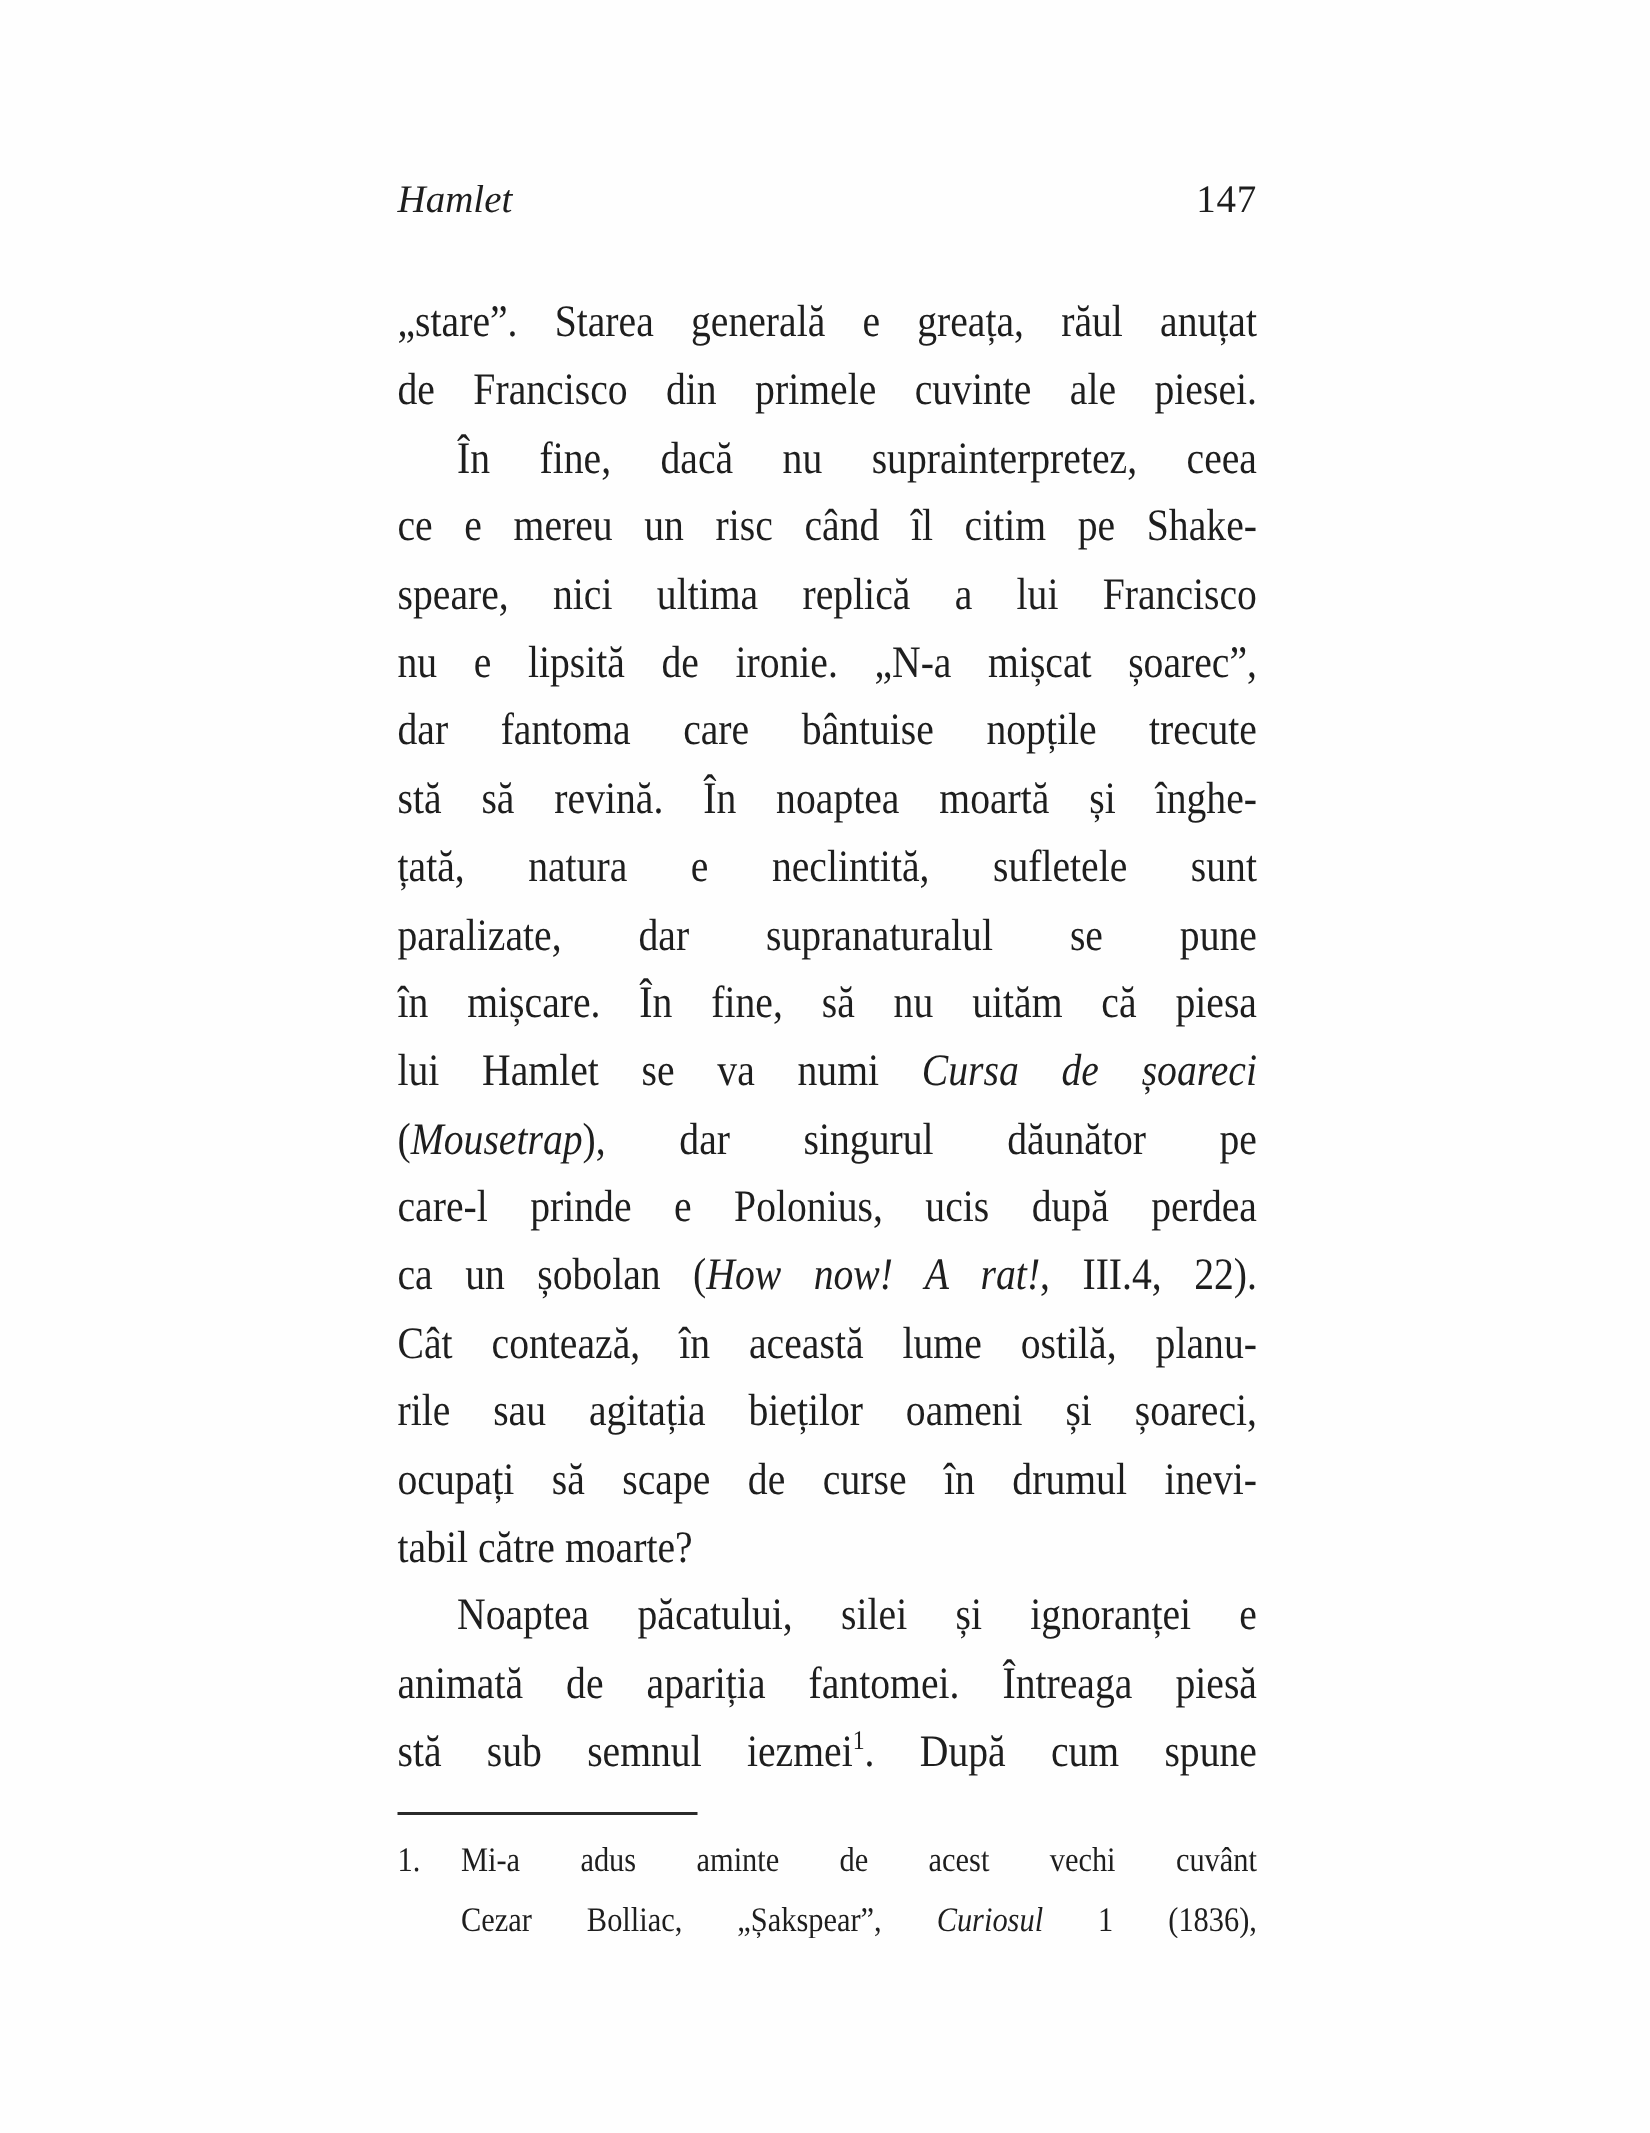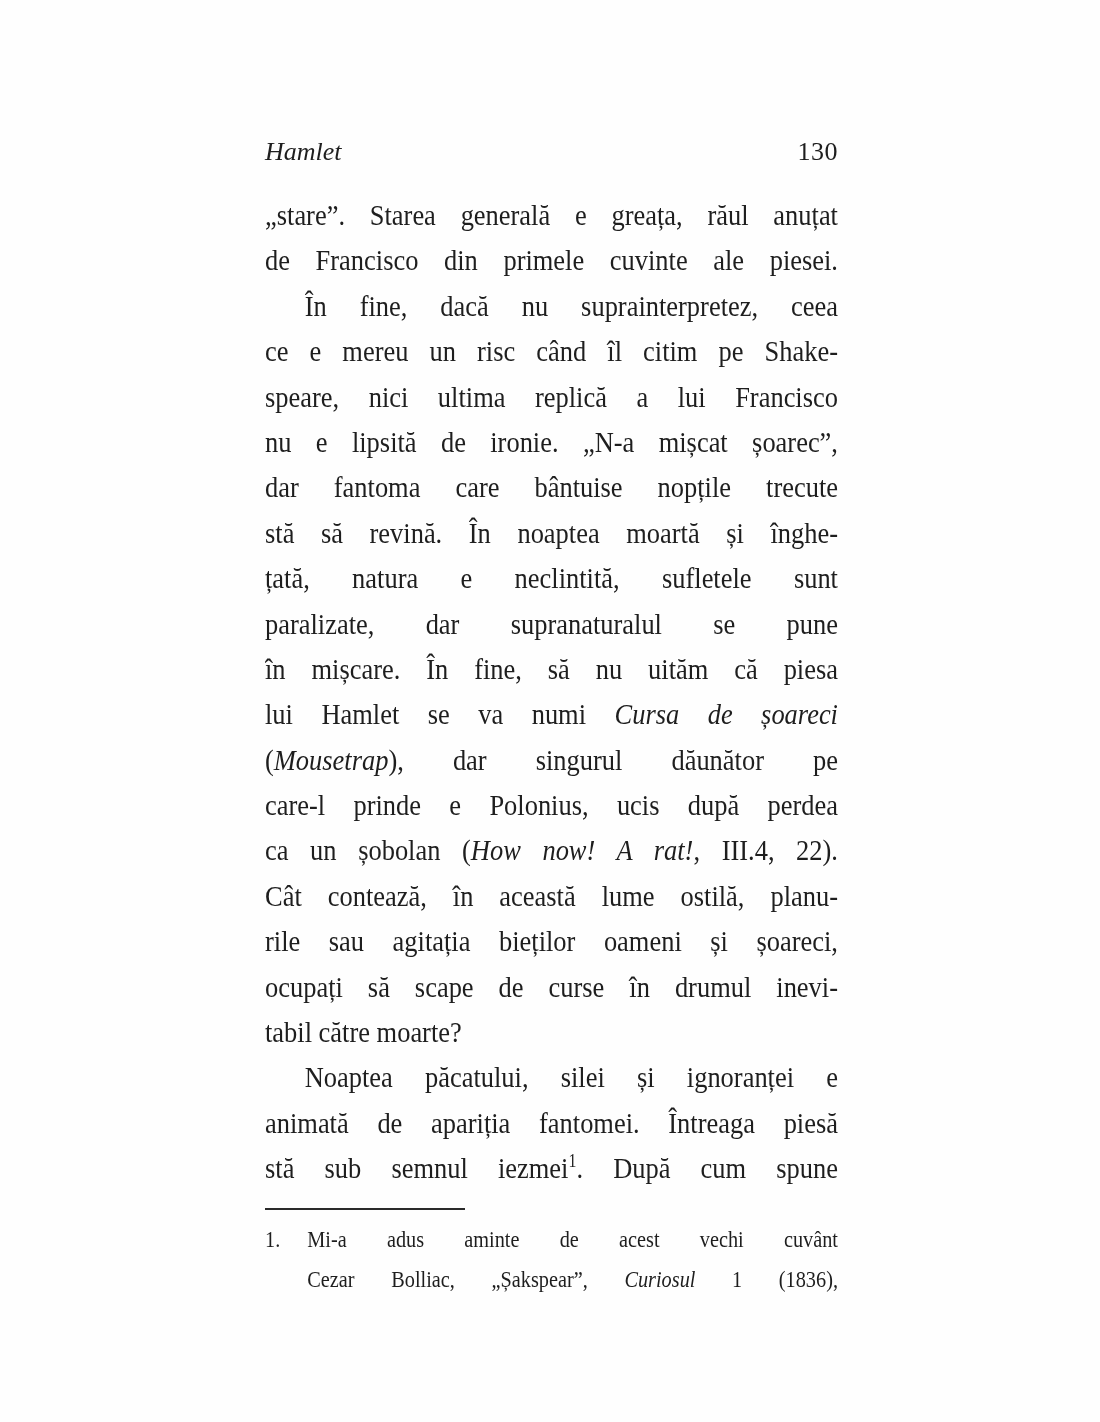--- a/index.html
+++ b/index.html
@@ -11,21 +11,21 @@
     font-family: "Liberation Serif", "DejaVu Serif", serif;
     position: relative;
     overflow: hidden;
   }
   .page { position: absolute; inset: 0; }
 
   
   .page-header {
     position: absolute;
     left: 265px;
-    top: 137px;
+    top: 118px;
     width: 573px;
     display: flex;
     justify-content: space-between;
     align-items: baseline;
     font-size: 26px;
     line-height: 30px;
   }
   .running-title { font-style: italic; }
   .page-number { font-style: normal; letter-spacing: 0.5px; }
 
@@ -81,21 +81,21 @@
     text-align-last: justify;
   }
 </style>
 </head>
 <body>
 
 <div class="page">
 
   <div class="page-header">
     <span class="running-title">Hamlet</span>
-    <span class="page-number">130</span>
+    <span class="page-number">147</span>
   </div>
 
   <div class="body-text">
       <div class="line"><span>„stare”. Starea generală e greața, răul anuțat</span></div>
       <div class="line"><span>de Francisco din primele cuvinte ale piesei.</span></div>
       <div class="line indent"><span>În fine, dacă nu suprainterpretez, ceea</span></div>
       <div class="line"><span>ce e mereu un risc când îl citim pe Shake-</span></div>
       <div class="line"><span>speare, nici ultima replică a lui Francisco</span></div>
       <div class="line"><span>nu e lipsită de ironie. „N-a mișcat șoarec”,</span></div>
       <div class="line"><span>dar fantoma care bântuise nopțile trecute</span></div>

